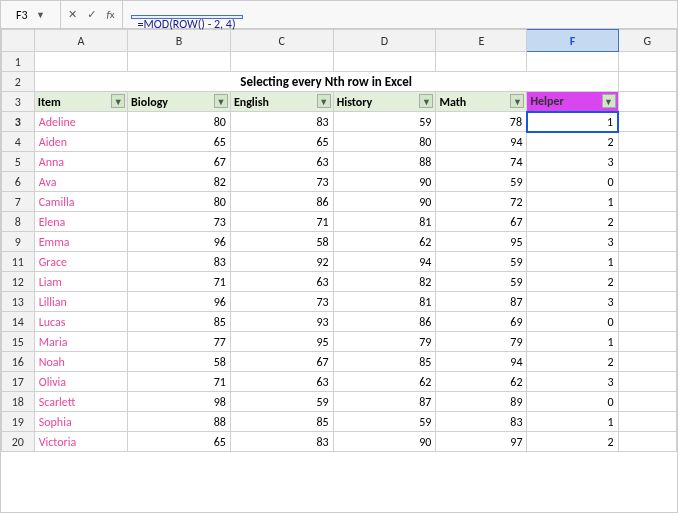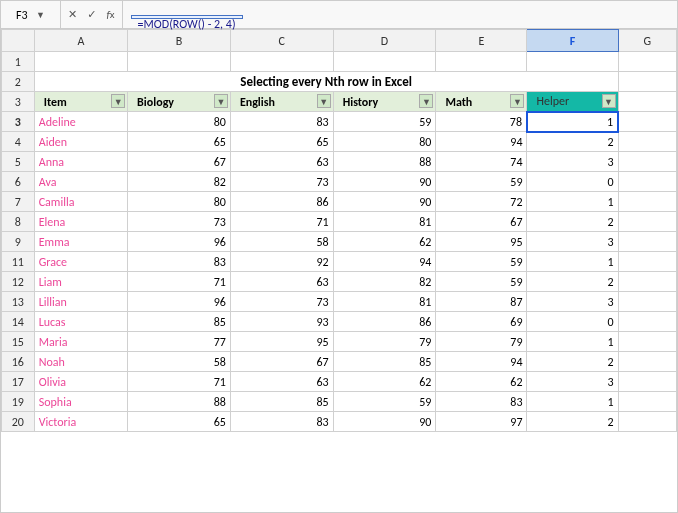--- a/index.html
+++ b/index.html
@@ -103,21 +103,21 @@
       border: 1px solid #d0d0d0;
     }
 
     
     td.header-cell {
       background: #e2efda;
       font-weight: bold;
       font-size: 12px;
       text-align: left;
       border: 1px solid #d0d0d0;
-      padding: 0 9px;
+      padding: 0 3px;
       position: relative;
     }
     td.header-cell .filter-btn {
       position: absolute;
       right: 2px;
       top: 2px;
       font-size: 9px;
       color: #555;
       background: #d0e8c8;
       border: 1px solid #aaa;
@@ -152,22 +152,22 @@
     
     th.col-f-active {
       background: #c5d9f1;
       color: #1a56db;
       border-color: #4472c4;
       font-weight: bold;
     }
 
     
     td.helper-header {
-      background: #14b8a6;
-      font-weight: normal;
+      background: #d946ef;
+      font-weight: bold;
       color: #333;
     }
 
     
     .row3-active { background: #c5d9f1; color: #1a56db; font-weight: bold; }
   </style>
 </head>
 <body>
 
 <div class="excel-container">
@@ -394,20 +394,30 @@
             <td class="row-num">17</td>
             <td class="cell text-left blue-text">Olivia</td>
             <td class="cell text-right">71</td>
             <td class="cell text-right">63</td>
             <td class="cell text-right">62</td>
             <td class="cell text-right">62</td>
             <td class="cell text-right helper-cell">3</td>
             <td class="cell"></td>
           </tr>
           <tr class="data-row">
+            <td class="row-num">18</td>
+            <td class="cell text-left blue-text">Scarlett</td>
+            <td class="cell text-right">98</td>
+            <td class="cell text-right">59</td>
+            <td class="cell text-right">87</td>
+            <td class="cell text-right">89</td>
+            <td class="cell text-right helper-cell">0</td>
+            <td class="cell"></td>
+          </tr>
+          <tr class="data-row">
             <td class="row-num">19</td>
             <td class="cell text-left blue-text">Sophia</td>
             <td class="cell text-right">88</td>
             <td class="cell text-right">85</td>
             <td class="cell text-right">59</td>
             <td class="cell text-right">83</td>
             <td class="cell text-right helper-cell">1</td>
             <td class="cell"></td>
           </tr>
           <tr class="data-row">

